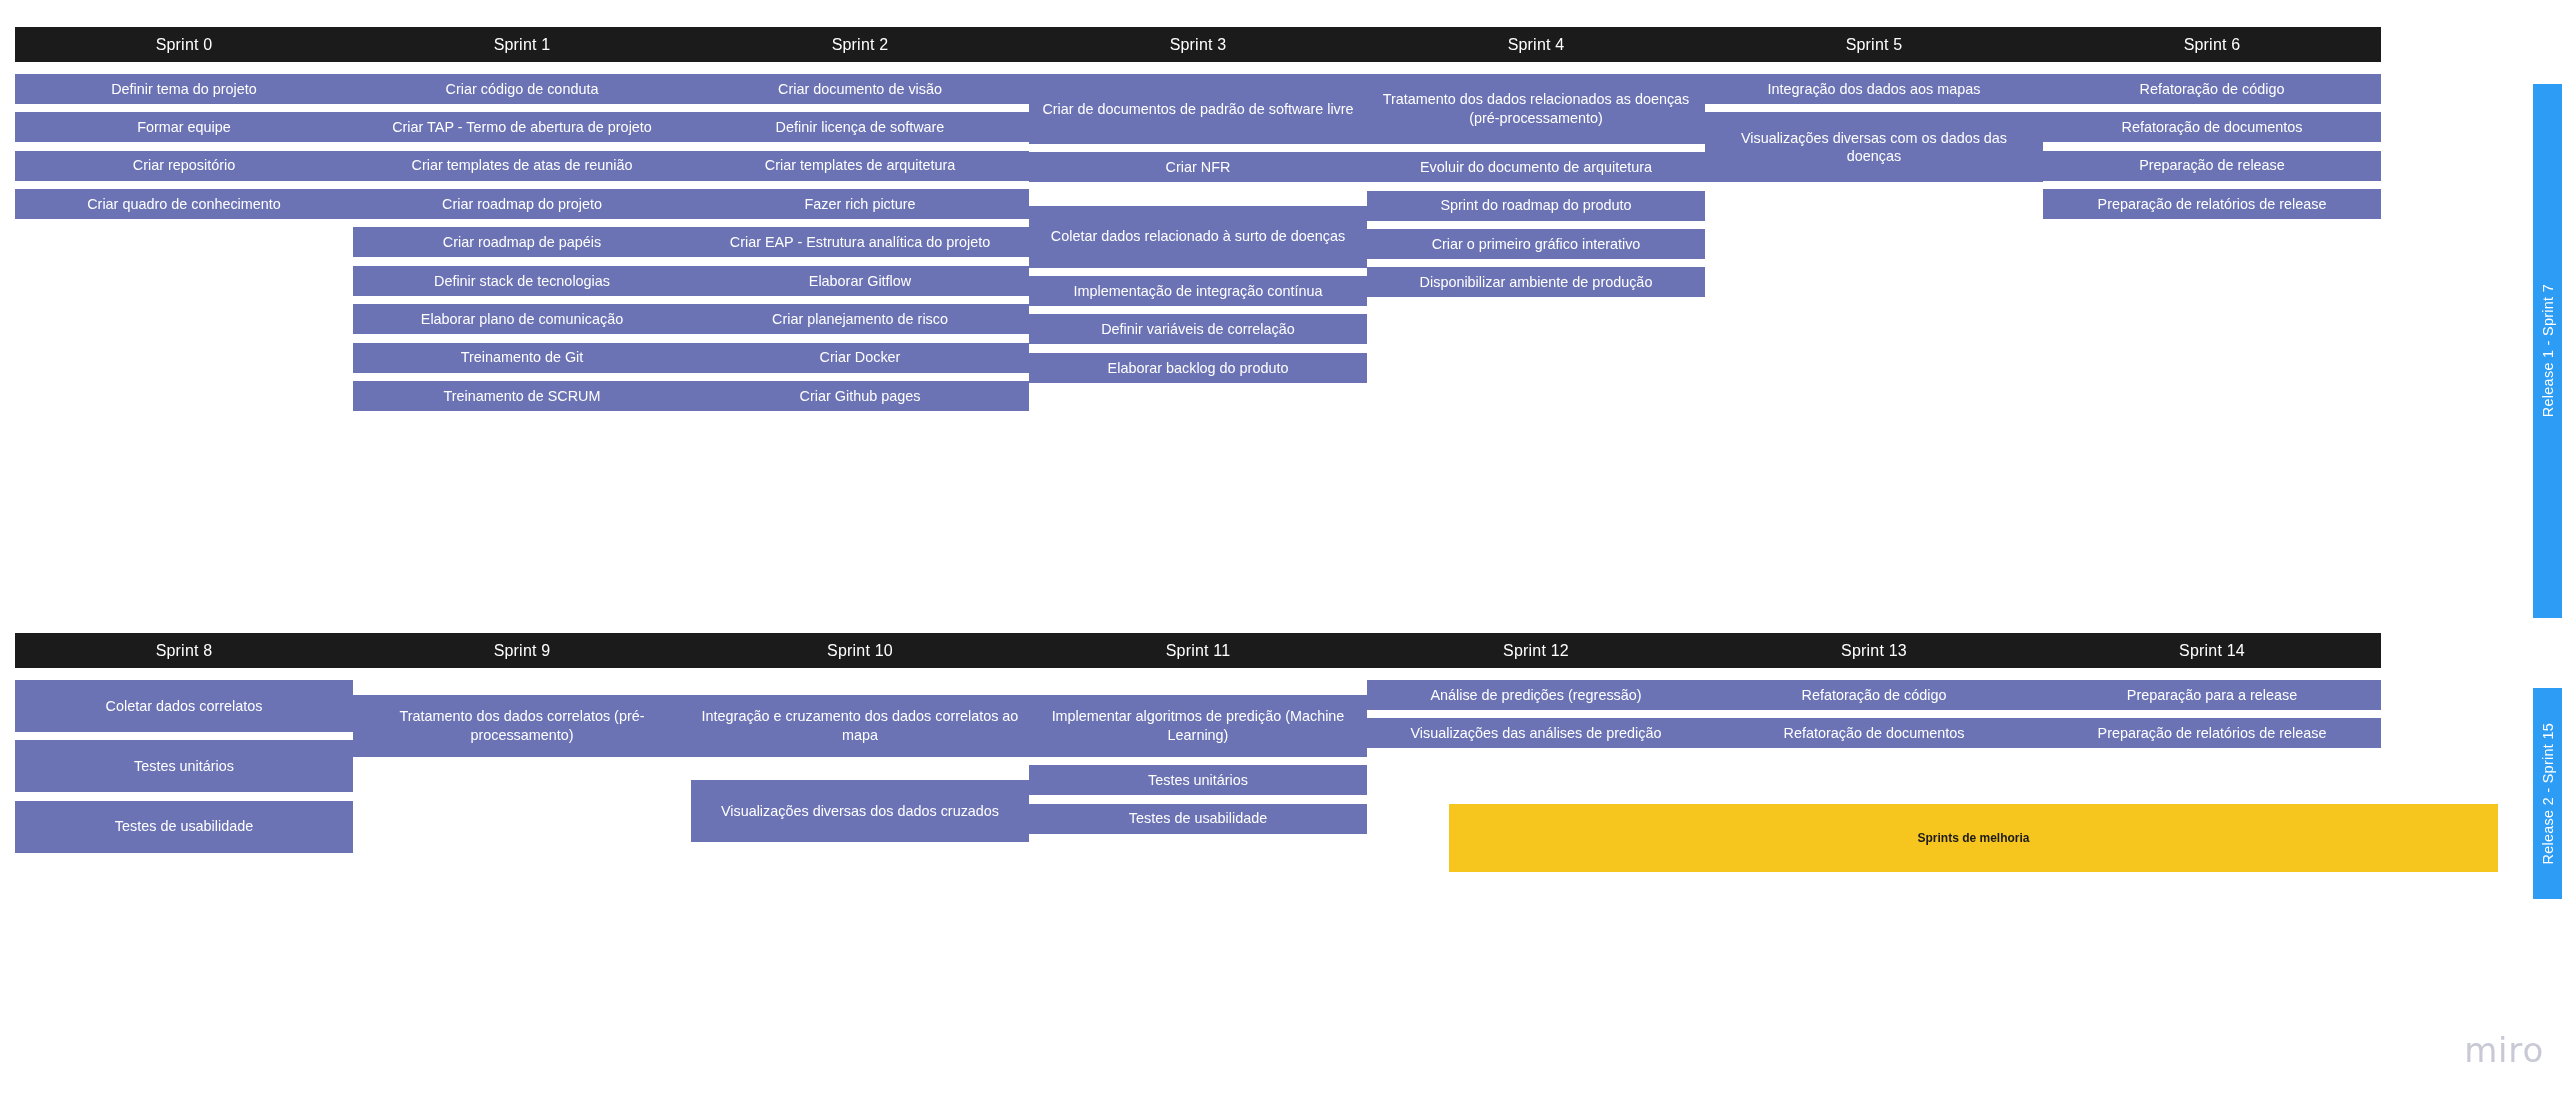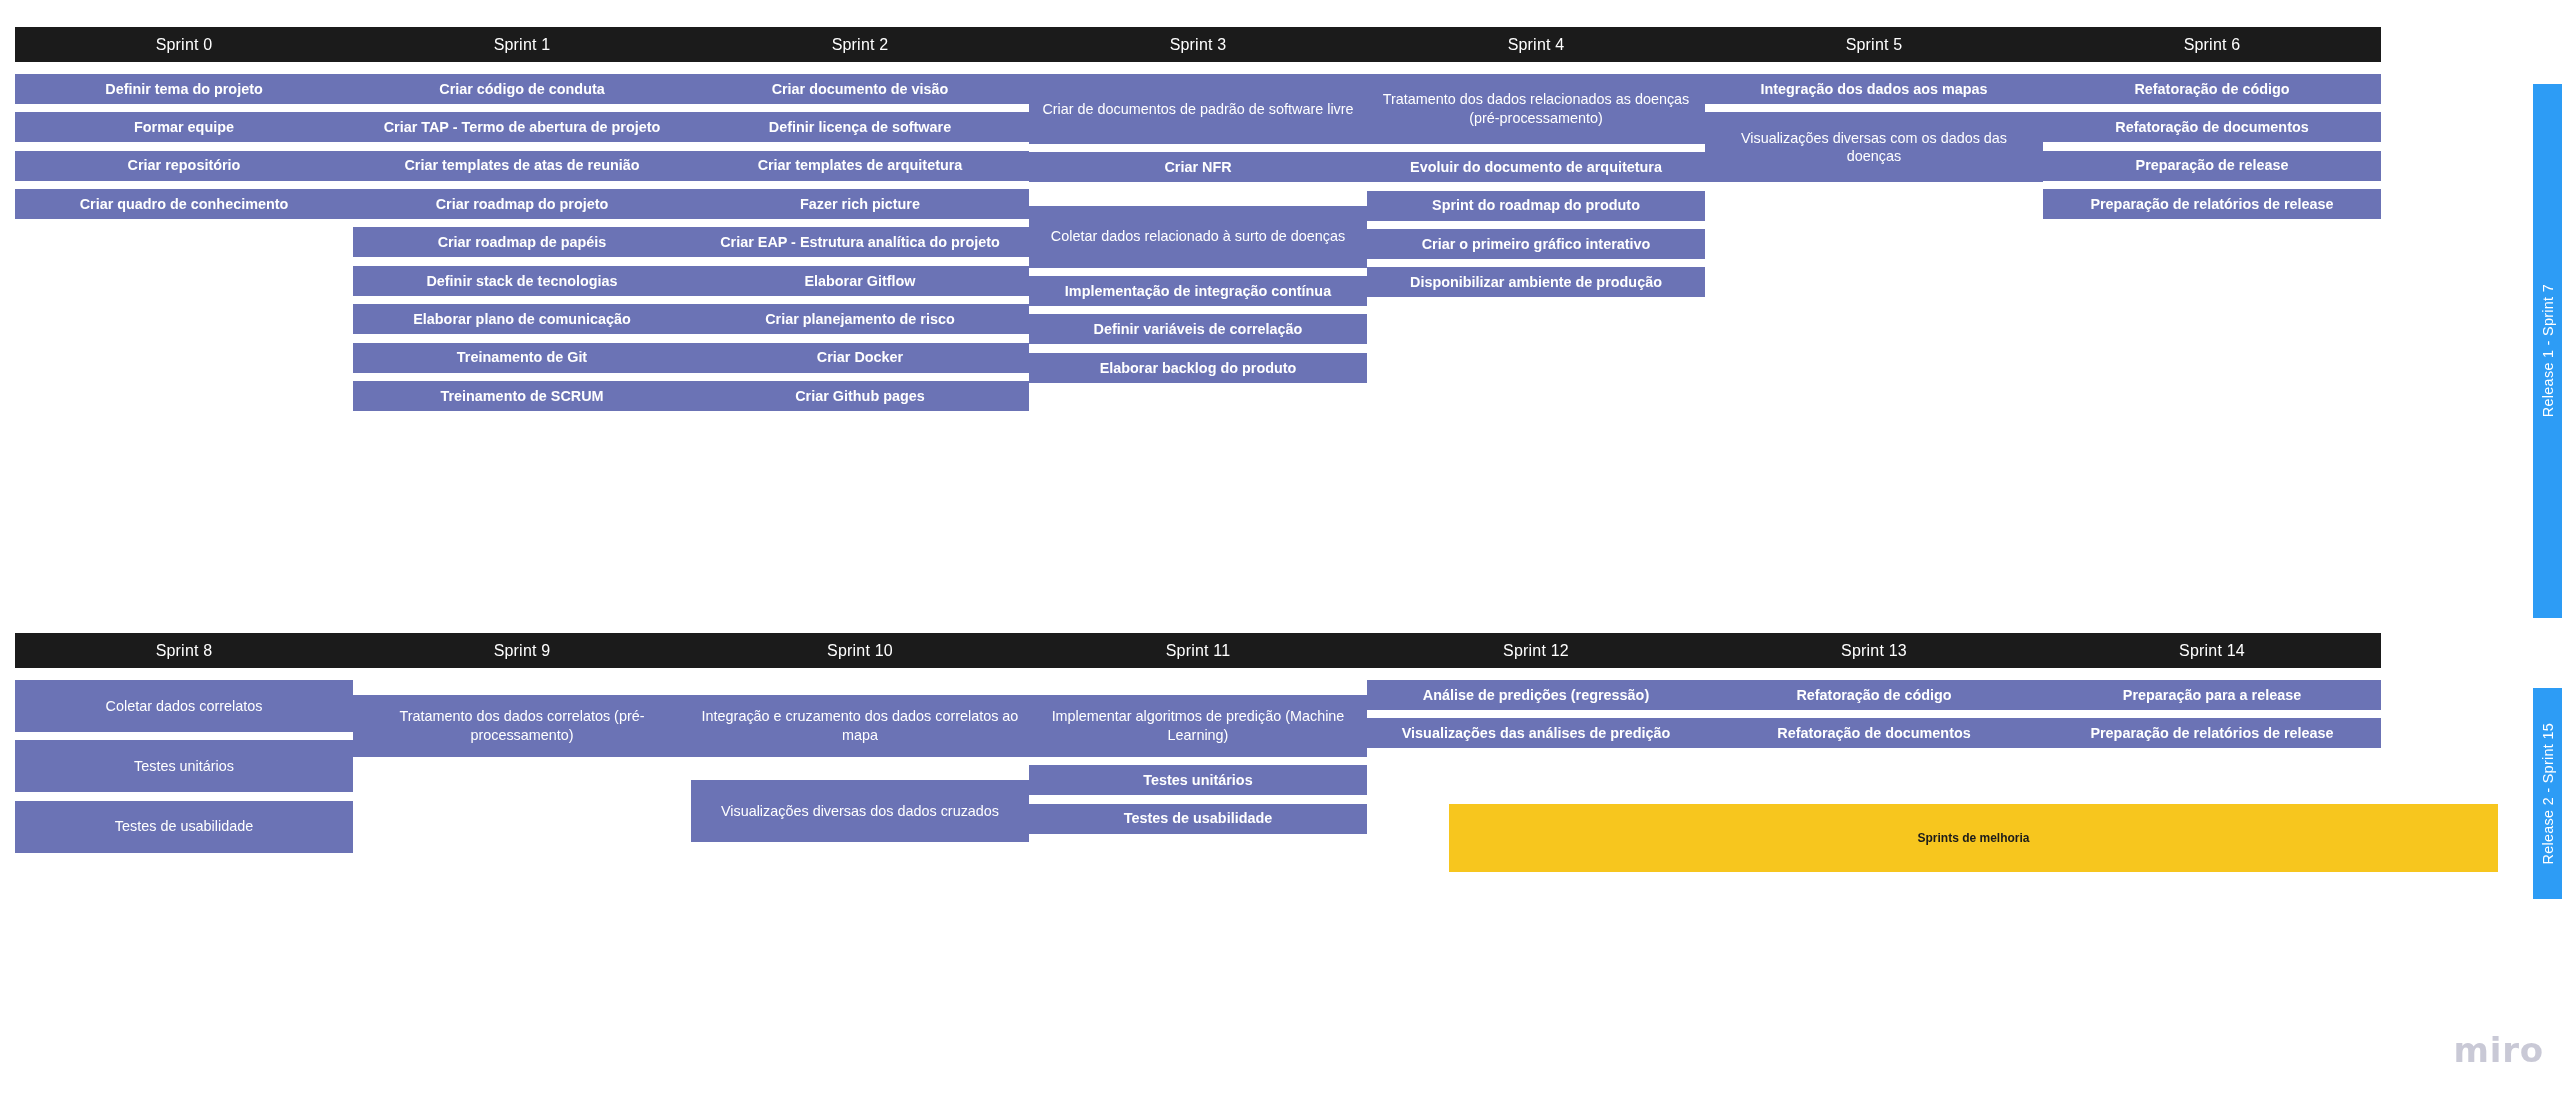--- a/index.html
+++ b/index.html
@@ -33,21 +33,21 @@
   .card {
     background: #6b73b5;
     color: #ffffff;
     font-size: 14.4px;
     line-height: 1.28;
     text-align: center;
     display: flex; align-items: center; justify-content: center;
     padding: 3.4px 8.4px;
     min-height: 30px;
   }
-  .card.h1 { height: 30px; font-weight: bold; }
+  .card.h1 { height: 30px; }
   .card.h2 { height: 62px; margin-top: 15px; }
   .card.h3 { height: 70px; }
   .card.h4 { height: 52px; }
 
   
   .yellow-wide {
     position: absolute;
     left: 1449px;
     top: 804px;
     width: 1049px;
@@ -76,21 +76,20 @@
   #release-1 { left: 2533px; top: 84px; height: 534px; }
   #release-2 { left: 2533px; top: 688px; height: 211px; }
 
   .miro-logo {
     position: absolute;
     right: 32px; bottom: 37px;
     font-size: 34px;
     color: #c9c9d6;
     letter-spacing: 0.8px;
     font-family: "DejaVu Sans", sans-serif;
-    font-weight: bold;
   }
 </style>
 </head>
 <body>
 
 <div id="board">
 
   <div class="band" id="band-top">
       <div class="col">
         <div class="sprint-header">Sprint 0</div>

